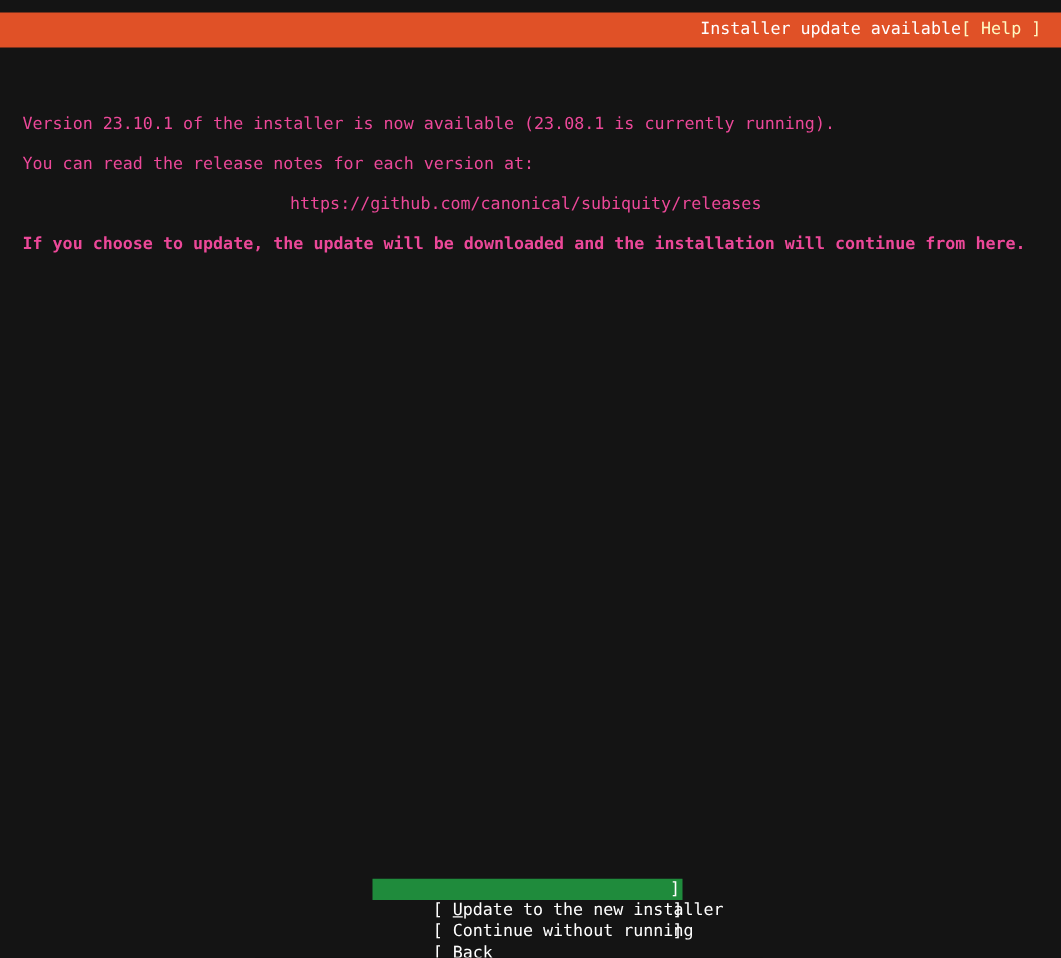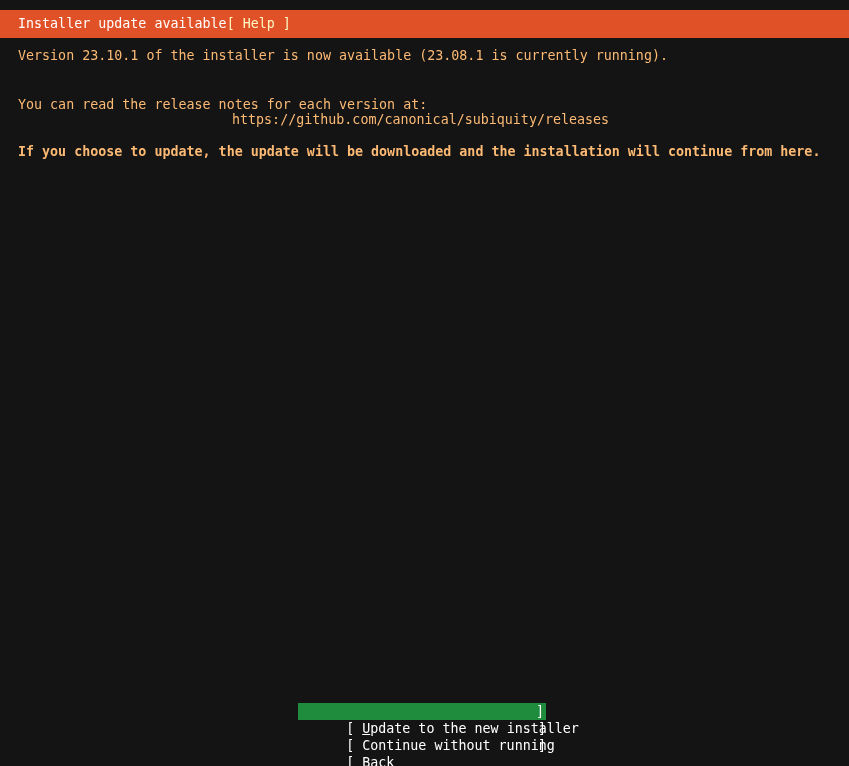--- a/index.html
+++ b/index.html
@@ -37,21 +37,21 @@
   
   .header-bar {
     position: absolute;
     left: 0;
     top: 10px;
     width: 849px;
     height: 28px;
     background: #e05127;
     display: flex;
     align-items: center;
-    justify-content: flex-start;
+    justify-content: flex-end;
     box-sizing: border-box;
     padding: 0 16px 0 18px;
   }
   .header-title {
     color: #ffffff;
     white-space: pre;
     letter-spacing: 0;
   }
   .header-help {
     color: #fef9c3;
@@ -63,24 +63,25 @@
   .body-area {
     position: absolute;
     left: 0;
     top: 38px;
     width: 849px;
     height: 728px;
   }
   .line {
     position: absolute;
     white-space: pre;
-    color: #fdba74;
+    color: #ec4899;
+    margin-top: 44px;
   }
   .line-intro   { left: 18px;  top: 10px; }
-  .line-notes   { left: 18px;  top: 59px; }
+  .line-notes   { left: 18px;  top: 42px; }
   .line-url     { left: 232px; top: 74px; }
   .line-outcome { left: 18px;  top: 106px; font-weight: bold; }
 
   
   .buttons {
     position: absolute;
     left: 298px;
     top: 703px;
     width: 248px;
   }

